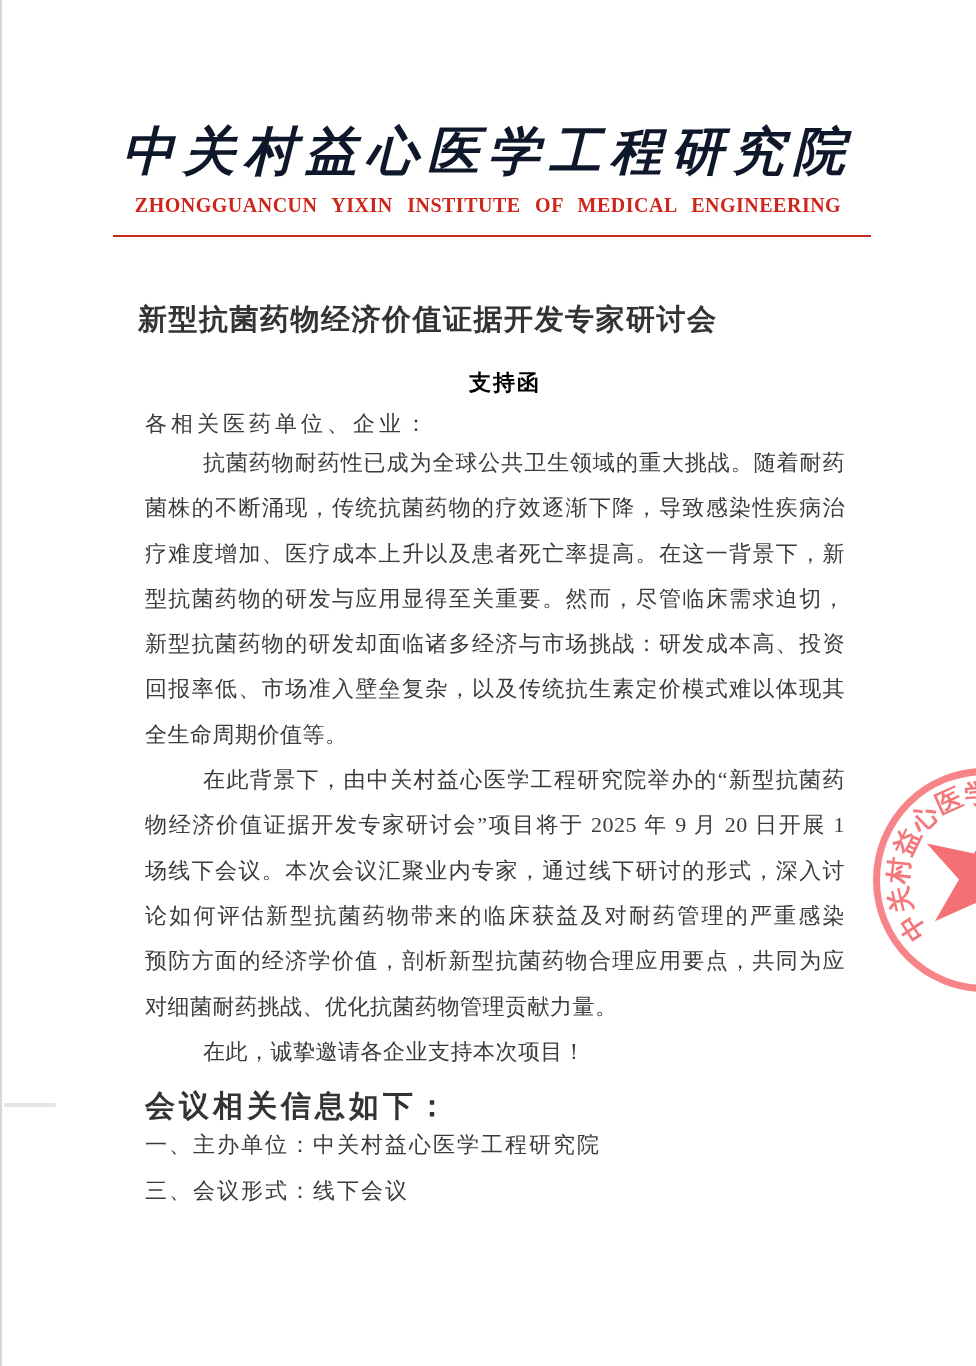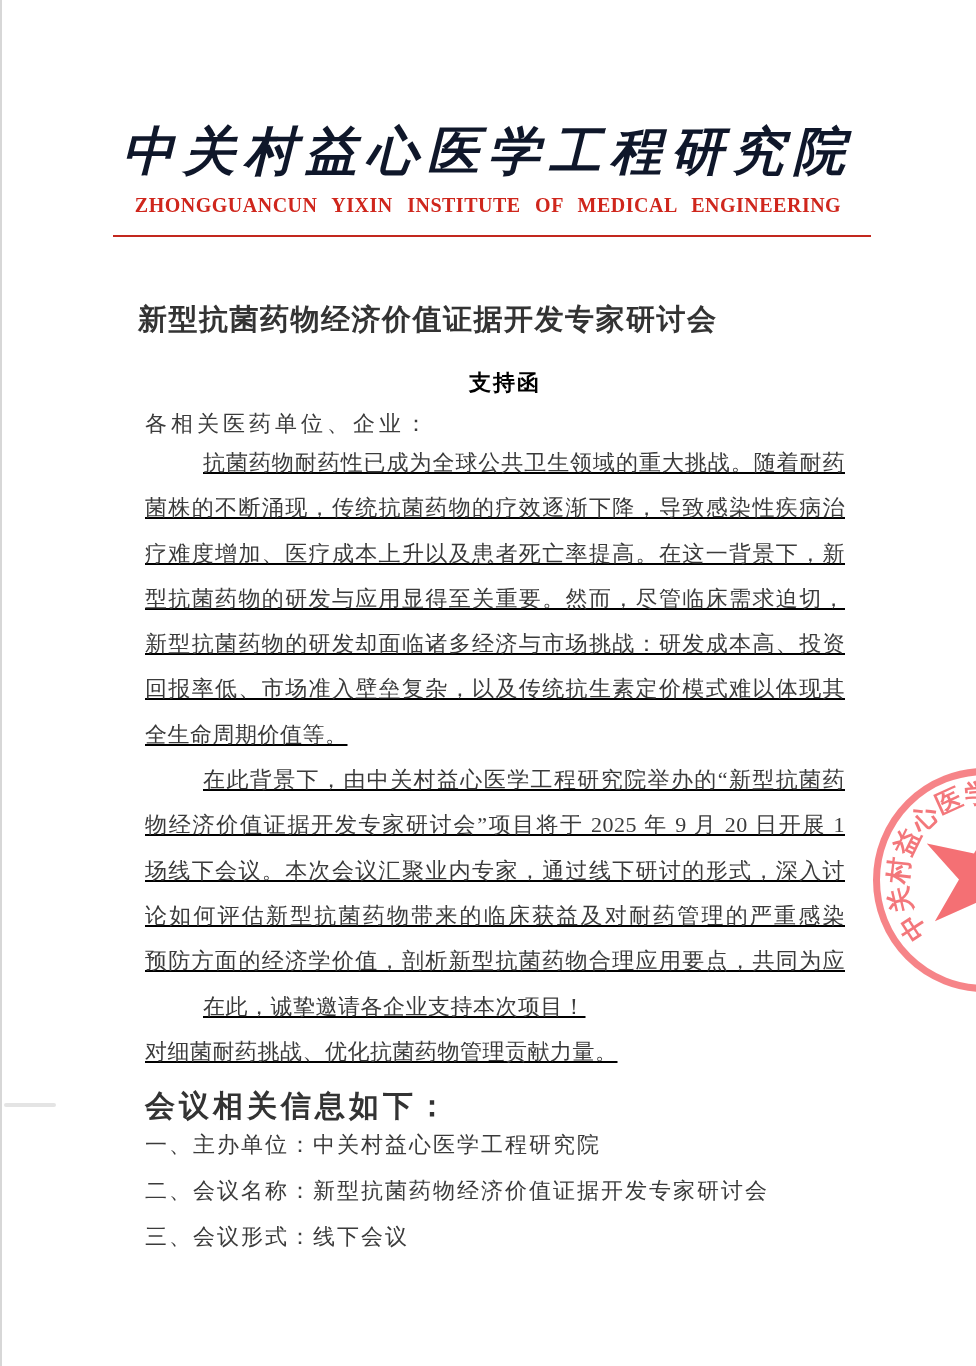--- a/index.html
+++ b/index.html
@@ -35,21 +35,21 @@
     position:absolute; left:138px; top:350px; width:710px; margin:12px;
     text-align:center; font-size:22px; font-weight:bold; color:#000000;
     letter-spacing:2px; line-height:42px;
   }
   .salutation {
     position:absolute; left:145px; top:401px; width:700px;
     font-size:22px; color:#3b3b3b; letter-spacing:4px; line-height:45px;
   }
 
   
-  .body-lines { position:absolute; left:145px; top:440px; width:700px;text-decoration:underline; }
+  .body-lines { position:absolute; left:145px; top:440px; width:700px; }
   .bline {
     height:45.3px; line-height:45.3px; font-size:22px; color:#3b3b3b;
     letter-spacing:0.5px;
     text-align:justify; text-align-last:justify; text-justify:inter-ideograph;
   }
   .bline.indent { text-indent:58px; }
   .bline.last { text-align-last:left; }
 
   .info-header {
     position:absolute; left:145px; top:1083px; width:700px;
@@ -108,28 +108,27 @@
         <div class="bline">疗难度增加、医疗成本上升以及患者死亡率提高。在这一背景下，新</div>
         <div class="bline">型抗菌药物的研发与应用显得至关重要。然而，尽管临床需求迫切，</div>
         <div class="bline">新型抗菌药物的研发却面临诸多经济与市场挑战：研发成本高、投资</div>
         <div class="bline">回报率低、市场准入壁垒复杂，以及传统抗生素定价模式难以体现其</div>
         <div class="bline last">全生命周期价值等。</div>
         <div class="bline indent">在此背景下，由中关村益心医学工程研究院举办的“新型抗菌药</div>
         <div class="bline">物经济价值证据开发专家研讨会”项目将于 2025 年 9 月 20 日开展 1</div>
         <div class="bline">场线下会议。本次会议汇聚业内专家，通过线下研讨的形式，深入讨</div>
         <div class="bline">论如何评估新型抗菌药物带来的临床获益及对耐药管理的严重感染</div>
         <div class="bline">预防方面的经济学价值，剖析新型抗菌药物合理应用要点，共同为应</div>
+        <div class="bline last">对细菌耐药挑战、优化抗菌药物管理贡献力量。</div>
         <div class="bline indent last">在此，诚挚邀请各企业支持本次项目！</div>
-        <div class="bline last">对细菌耐药挑战、优化抗菌药物管理贡献力量。</div>
       </div>
 
     <div class="info-header">会议相关信息如下：</div>
     <div class="info-list" id="info-list">
         <div class="info-item">一、主办单位：中关村益心医学工程研究院</div>
-        <div class="info-item">二、会议名称：新型抗菌药物经济价值证据开发专家研讨会</div>
         <div class="info-item">三、会议形式：线下会议</div>
       </div>
   </main>
 
   <div class="stamp">
     <div class="stamp-ring"></div>
     <div class="stamp-star">★</div>
     <div id="stamp-chars">
         <span class="stamp-char" style="transform: rotate(-123deg) translateY(-86px);">中</span>
         <span class="stamp-char" style="transform: rotate(-103.3deg) translateY(-86px);">关</span>

